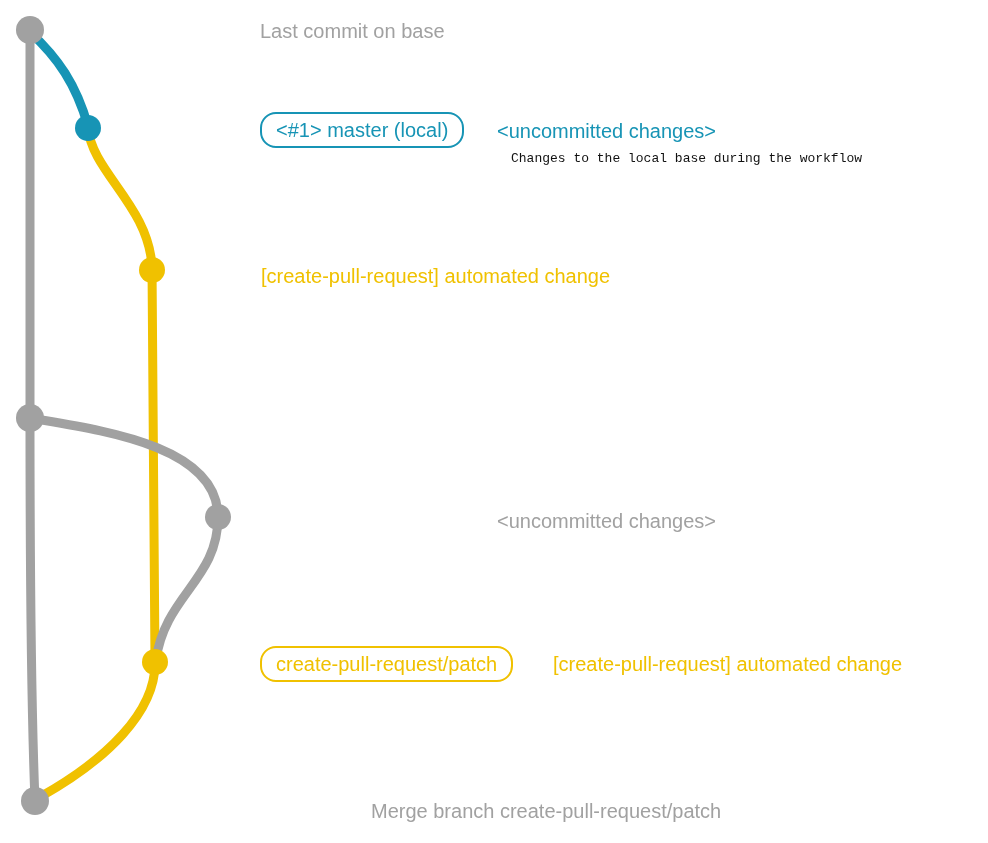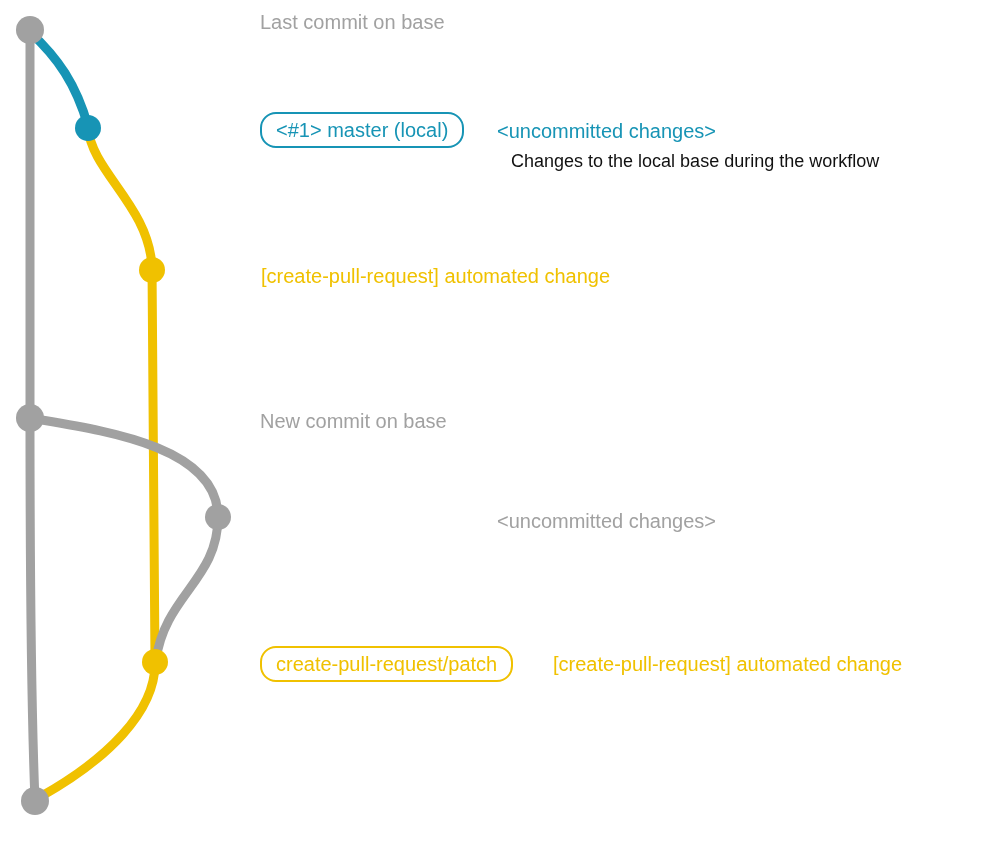--- a/index.html
+++ b/index.html
@@ -27,25 +27,25 @@
   .node-yellow{fill:var(--color-yellow);}
   .label{
     position:absolute;
     font-size:20px;
     line-height:1.2;
     white-space:nowrap;
     font-family:"Liberation Sans",sans-serif;
   }
   .desc{
     position:absolute;
-    font-size:18px;
+    font-size:13px;
     line-height:1.2;
     white-space:nowrap;
     color:var(--color-dark);
-    font-family:Liberation Sans, sans-serif;
+    font-family:Liberation Mono, monospace;
   }
   .pill{
     position:absolute;
     font-size:20px;
     line-height:1.2;
     white-space:nowrap;
     border:2px solid currentColor;
     border-radius:16px;
     padding:4px 14px;
     background:#ffffff;
@@ -68,29 +68,29 @@
 
     <circle class="node-gray" cx="30" cy="30" r="14"></circle>
     <circle class="node-blue" cx="88" cy="128" r="13"></circle>
     <circle class="node-yellow" cx="152" cy="270" r="13"></circle>
     <circle class="node-gray" cx="30" cy="418" r="14"></circle>
     <circle class="node-gray" cx="218" cy="517" r="13"></circle>
     <circle class="node-yellow" cx="155" cy="662" r="13"></circle>
     <circle class="node-gray" cx="35" cy="801" r="14"></circle>
   </svg>
 
-  <div class="label gray" style="left:260px;top:10px">Last commit on base</div>
+  <div class="label gray" style="left:260px;top:19px">Last commit on base</div>
 
   <div class="pill blue" style="left:260px;top:112px">&lt;#1&gt; master (local)</div>
   <div class="label blue" style="left:497px;top:119px">&lt;uncommitted changes&gt;</div>
   <div class="desc" style="left:511px;top:151px">Changes to the local base during the workflow</div>
 
   <div class="label yellow" style="left:261px;top:264px">[create-pull-request] automated change</div>
 
-  <div class="label gray" style="left:260px;top:409px">New commit on base</div>
 
   <div class="label gray" style="left:497px;top:509px">&lt;uncommitted changes&gt;</div>
 
   <div class="pill yellow" style="left:260px;top:646px">create-pull-request/patch</div>
   <div class="label yellow" style="left:553px;top:652px">[create-pull-request] automated change</div>
 
+  <div class="label gray" style="left:371px;top:799px">Merge branch create-pull-request/patch</div>
 
 </div>
 
 </body></html>

